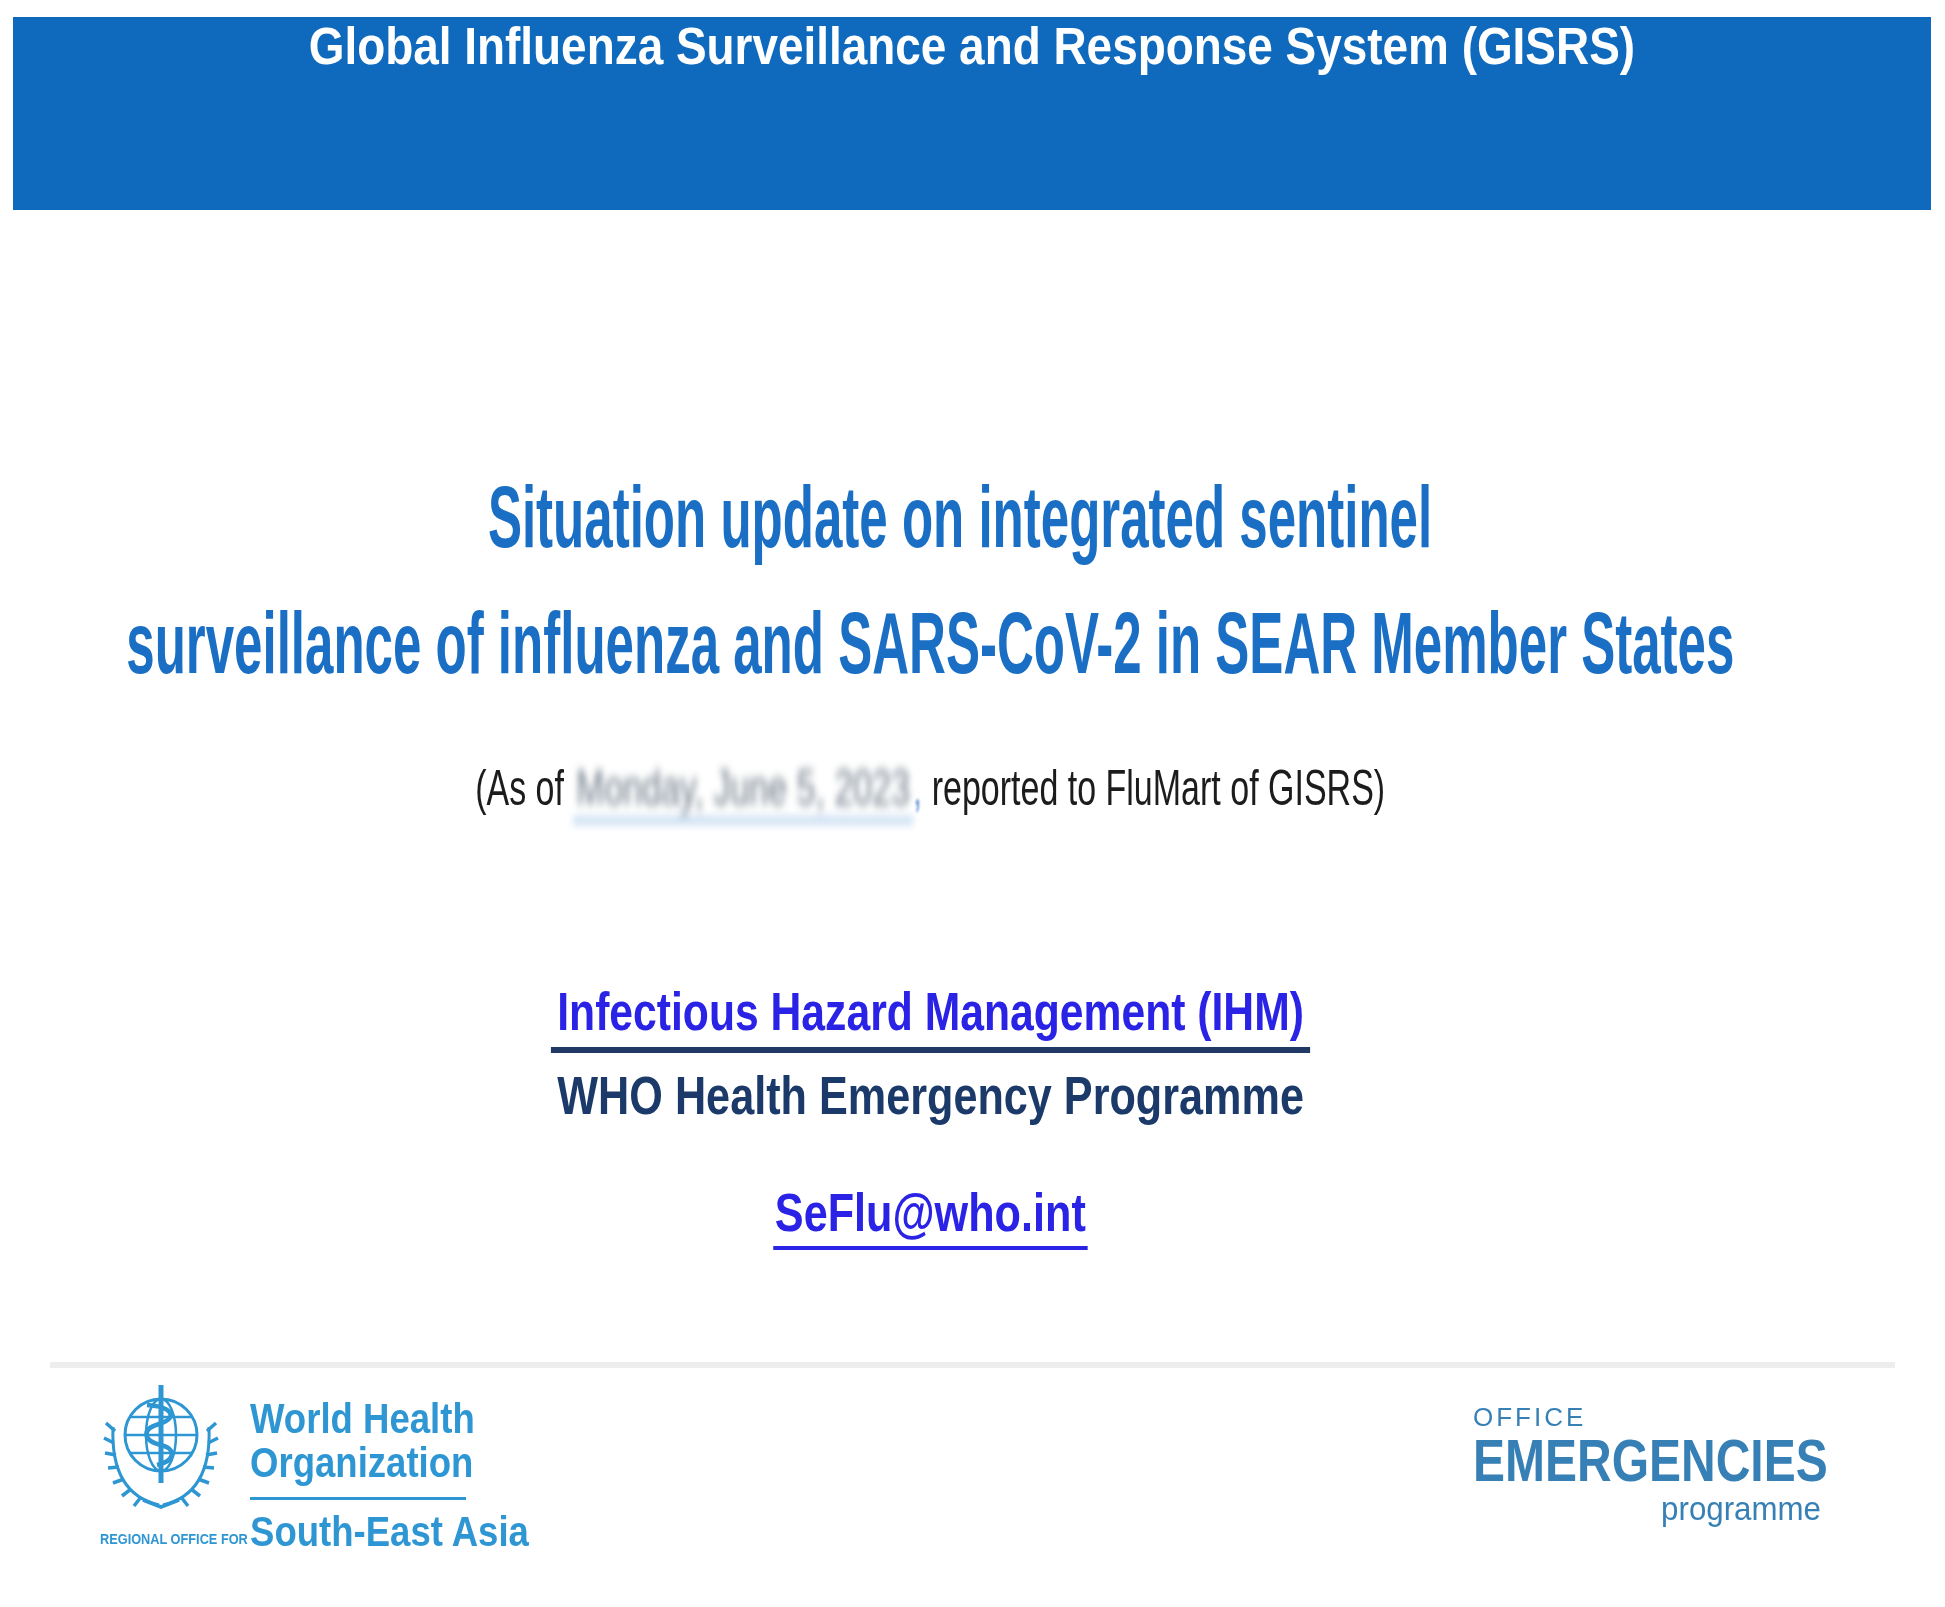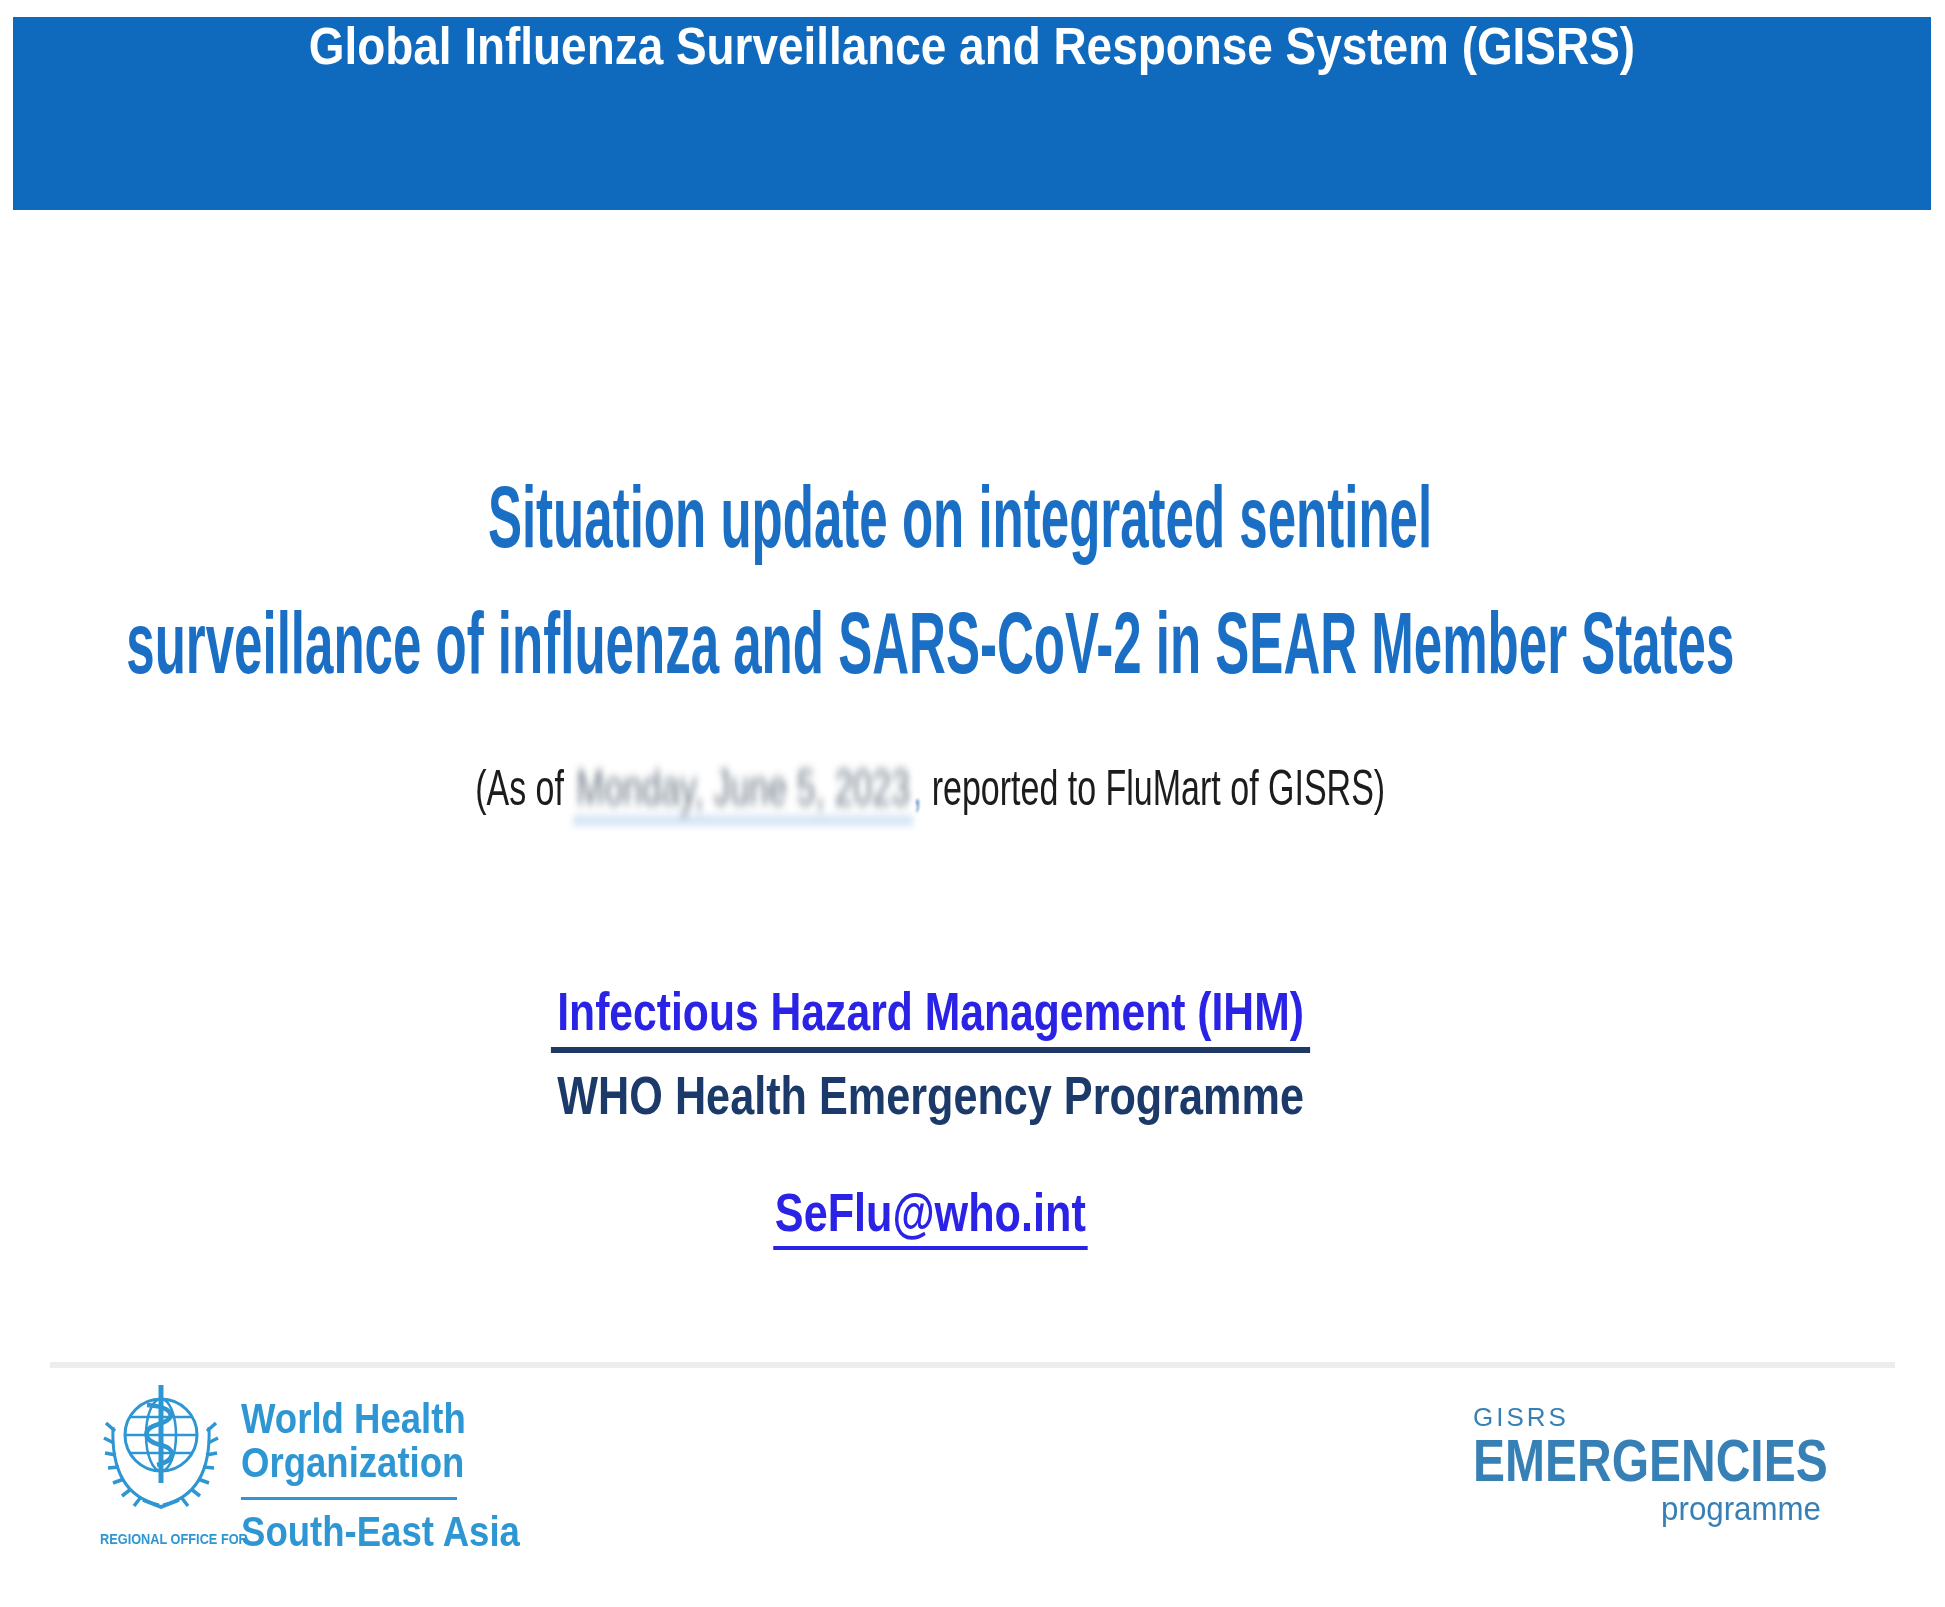--- a/index.html
+++ b/index.html
@@ -93,21 +93,21 @@
   .who-logo {
     position: absolute; left: 100px; top: 1383px;
     display: flex; color: #2e96d2;
   }
   .who-left { width: 130px; }
   .who-office {
     font-size: 15px; font-weight: bold; white-space: nowrap;
     transform: scaleX(0.85); transform-origin: left center;
     margin-top: 17px; letter-spacing: 0px;
   }
-  .who-right { margin-left: 11px; padding-top: 13px; }
+  .who-right { margin-left: 20px; padding-top: 13px; }
   .who-name {
     font-size: 43px; font-weight: bold; line-height: 44px; white-space: nowrap;
     transform: scaleX(0.85); transform-origin: left center;
   }
   .who-rule {
     width: 216px; height: 3px; background: #2e96d2;
     margin: 13px 0 9px 0;
   }
   .who-region {
     font-size: 43px; font-weight: bold; line-height: 44px; white-space: nowrap;
@@ -187,16 +187,16 @@
   </div>
   <div class="who-right">
     <div class="who-name">World Health</div>
     <div class="who-name">Organization</div>
     <div class="who-rule"></div>
     <div class="who-region">South-East Asia</div>
   </div>
 </div>
 
 <div class="he-logo">
-  <div class="he-l1">GISRS</div>
+  <div class="he-l1">OFFICE</div>
   <div class="he-l2">EMERGENCIES</div>
   <div class="he-l3">programme</div>
 </div>
 
 </body></html>

